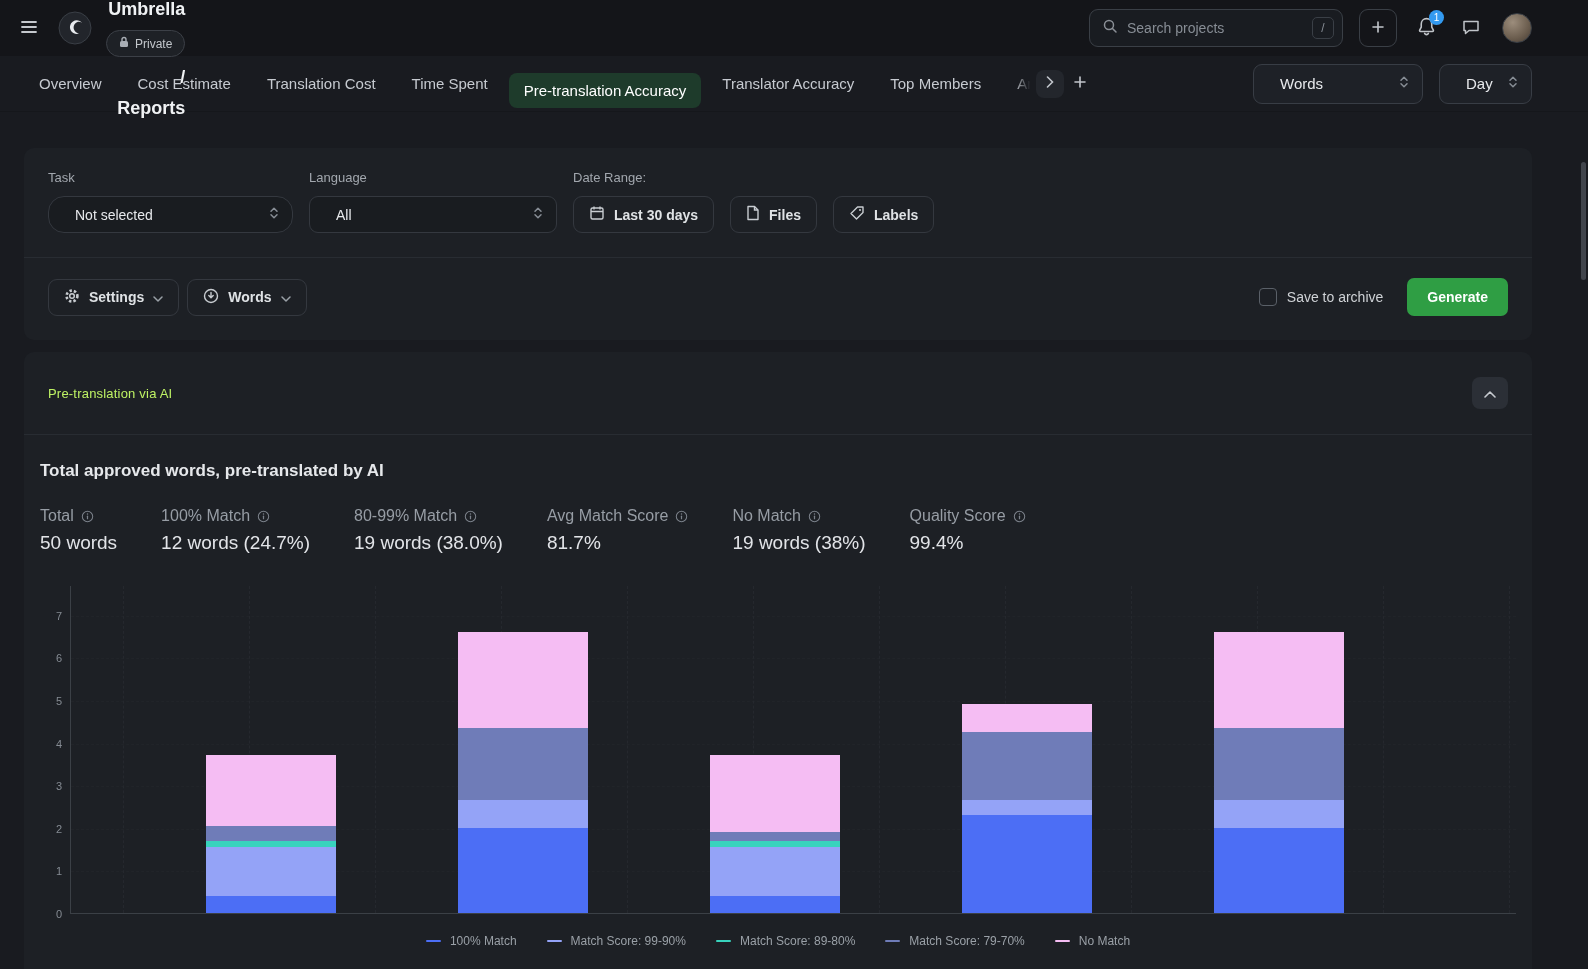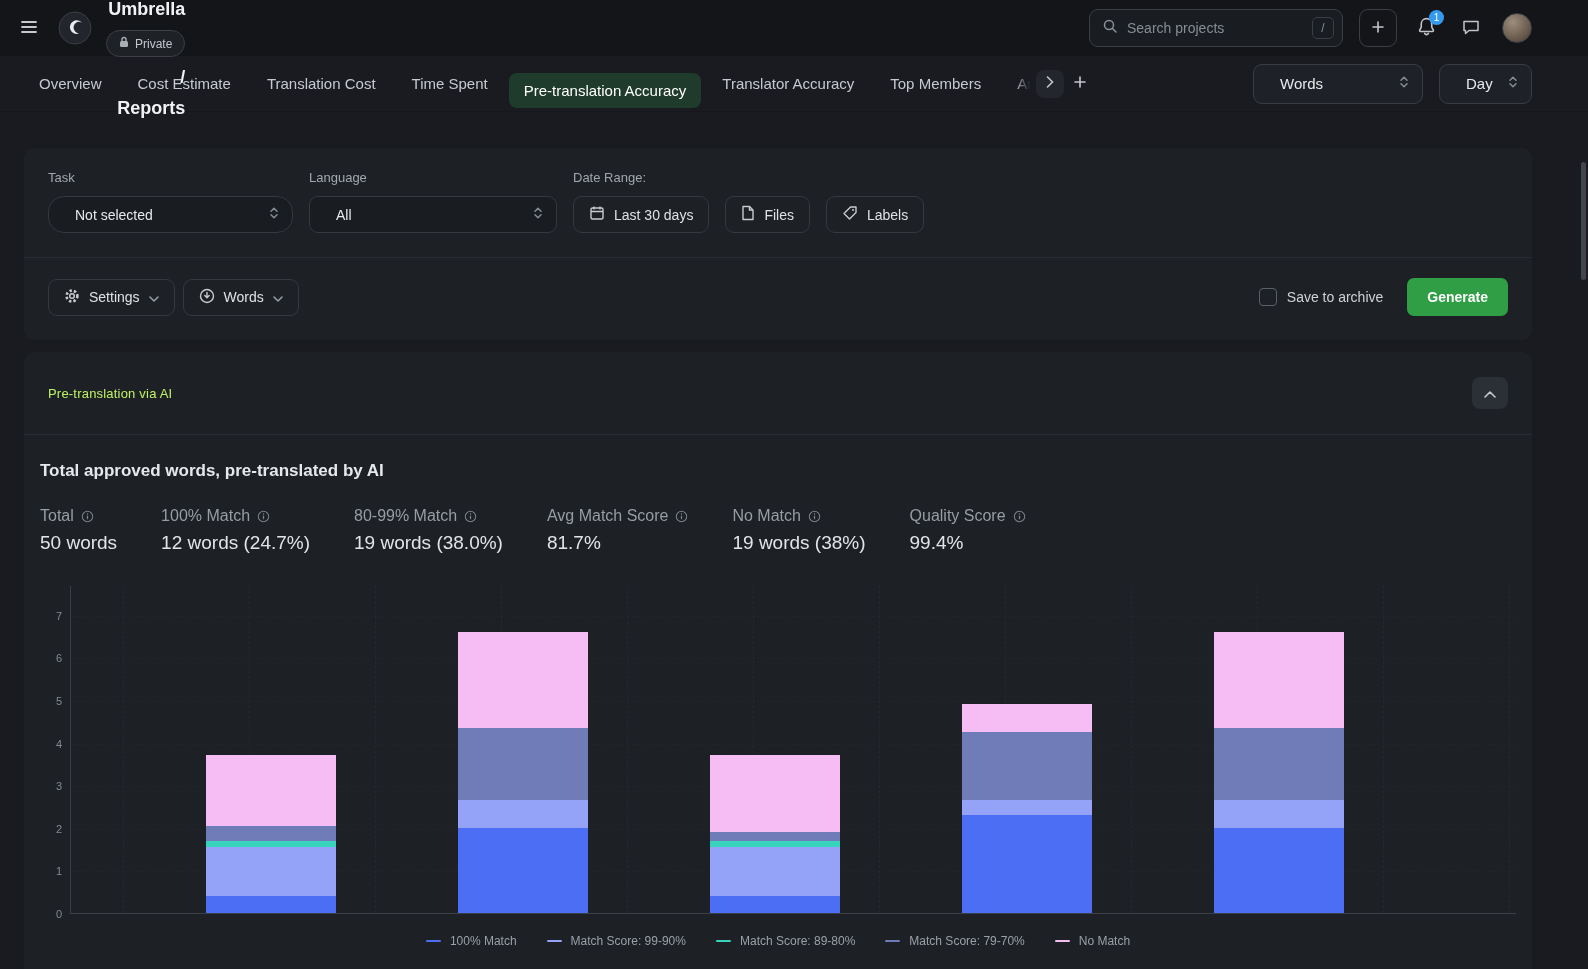--- a/index.html
+++ b/index.html
@@ -37,21 +37,21 @@
 
   
   .card{background:#1d2025;border-radius:10px;margin:0 56px 0 24px;}
   .filter-card{margin-top:36px;padding:22px 24px 24px;}
   .filter-row-1{display:flex;gap:16px;align-items:flex-end;}
   .field-label{font-size:13px;color:#a2a7ae;margin-bottom:11px;}
   .select.small{height:37px;background:#191c20;border-color:#34383f;font-size:14px;}
   .w245{width:245px;border-radius:16px;}
   .w248{width:248px;}
   .btn-row{display:flex;gap:16px;}
-  .btn{display:flex;align-items:center;gap:9px;height:37px;padding:0 15px;background:transparent;border:1px solid #34383f;border-radius:9px;color:#dfe2e5;font-size:14px;font-family:inherit;cursor:pointer;white-space:nowrap;}
+  .btn{display:flex;align-items:center;gap:9px;height:37px;padding:0 15px;background:transparent;border:1px solid #34383f;border-radius:9px;color:#dfe2e5;font-size:14px;font-family:inherit;cursor:pointer;white-space:nowrap;font-weight:bold;}
   .divider{border-top:1px solid #282c32;margin:24px -24px 20px;}
   .filter-row-2{display:flex;align-items:center;gap:8px;}
   .checkbox-row{display:flex;align-items:center;gap:10px;margin-left:auto;cursor:pointer;}
   .checkbox{width:18px;height:18px;border:1.5px solid #5a6068;border-radius:4px;background:transparent;}
   .checkbox-label{font-size:14px;color:#cfd2d6;}
   .generate-btn{margin-left:16px;height:38px;padding:0 20px;background:#2f9e44;border:none;border-radius:7px;color:#fff;font-size:14px;font-weight:700;font-family:inherit;cursor:pointer;}
 
   
   .chart-card{margin-top:12px;height:646px;}
   .card-header{display:flex;align-items:center;justify-content:space-between;padding:25px 24px;}

